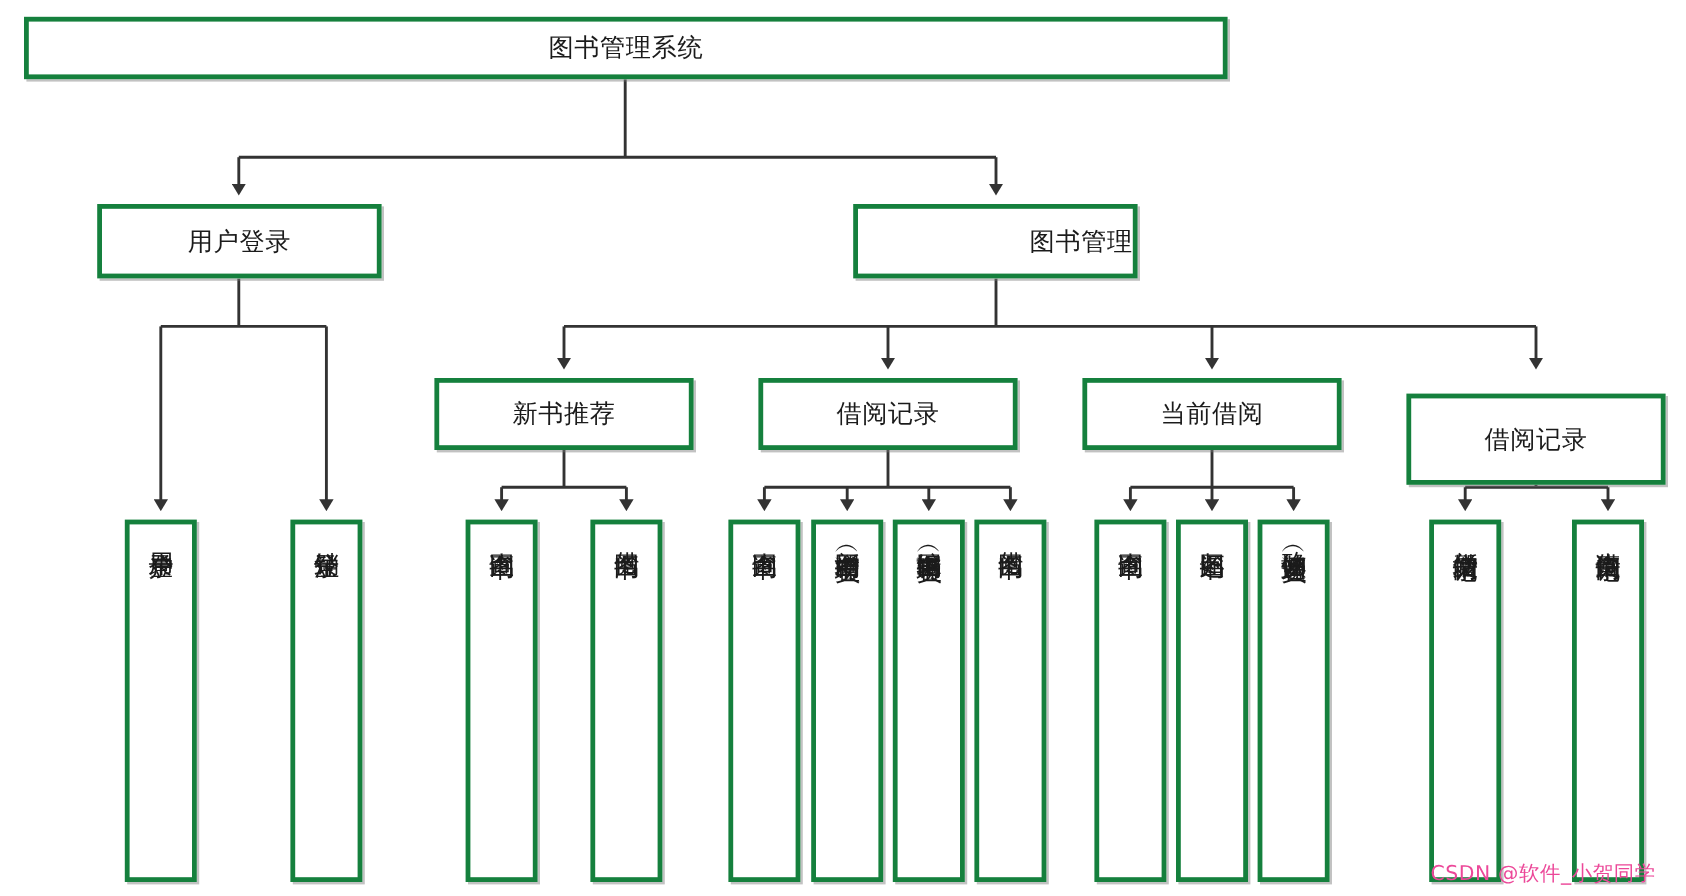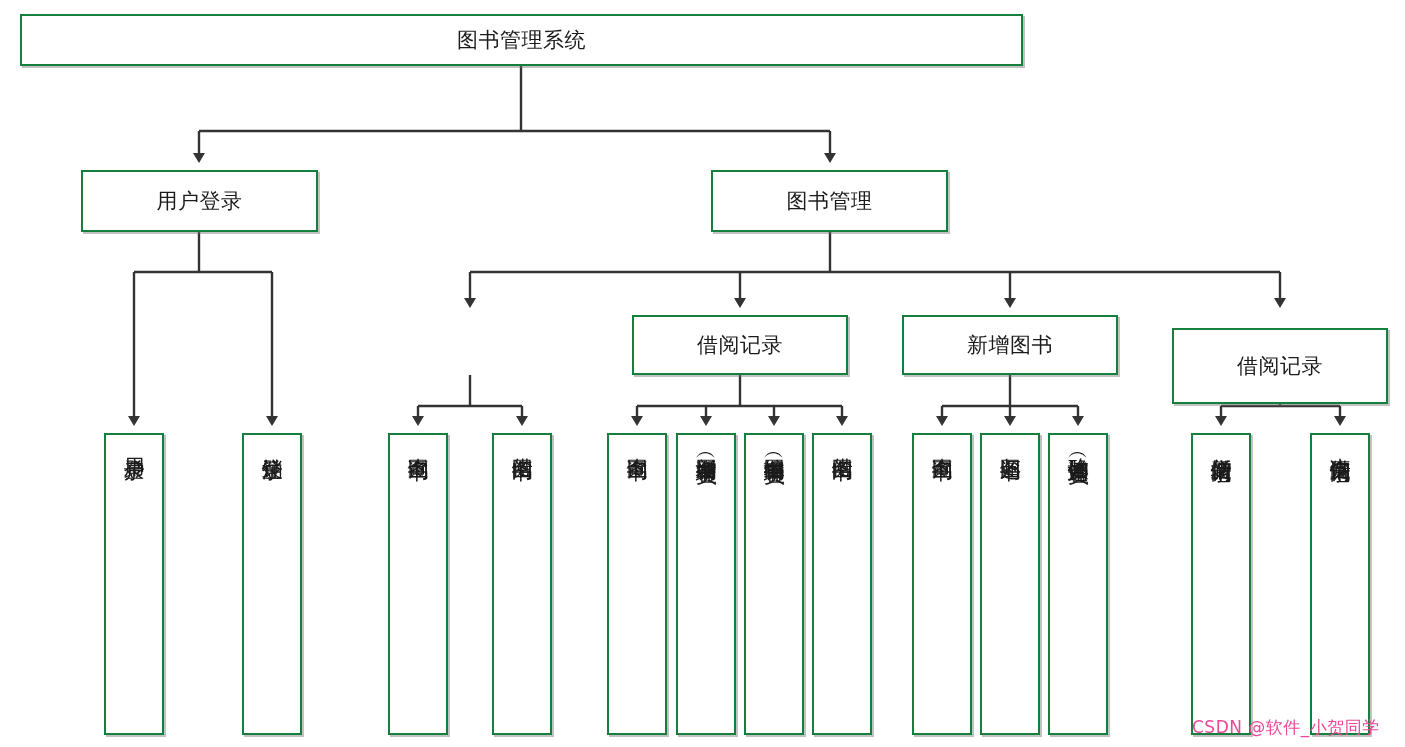--- a/index.html
+++ b/index.html
@@ -23,21 +23,21 @@
     left: 0;
     top: 0;
     width: 1405px;
     height: 747px;
     pointer-events: none;
   }
   .node {
     position: absolute;
     box-sizing: border-box;
     background: #ffffff;
-    border: 2px solid #15803d;
+    border: 4px solid #15803d;
     box-shadow: 2px 2px 0 rgba(120,120,120,0.45);
     display: flex;
     align-items: center;
     justify-content: center;
     color: #1b1b1b;
   }
   .node-label {
     font-size: 21px;
     line-height: 1.15;
     letter-spacing: 0.5px;
@@ -123,29 +123,32 @@
     </g>
   </svg>
 
   <div class="node" style="left:20px; top:14px; width:1003px; height:52px;">
     <span class="node-label">图书管理系统</span>
   </div>
 
   <div class="node" style="left:81px; top:170px; width:237px; height:62px;">
     <span class="node-label">用户登录</span>
   </div>
-  <div class="node" style="left:711px; top:170px; width:237px; height:62px;">
+  <div class="node" style="left:711px; top:170px; width:237px; height:62px;justify-content:flex-end;">
     <span class="node-label">图书管理</span>
   </div>
 
+  <div class="node" style="left:362px; top:315px; width:216px; height:60px;">
+    <span class="node-label">新书推荐</span>
+  </div>
   <div class="node" style="left:632px; top:315px; width:216px; height:60px;">
     <span class="node-label">借阅记录</span>
   </div>
   <div class="node" style="left:902px; top:315px; width:216px; height:60px;">
-    <span class="node-label">新增图书</span>
+    <span class="node-label">当前借阅</span>
   </div>
   <div class="node" style="left:1172px; top:315px; width:216px; height:76px;margin-top:13px;">
     <span class="node-label">借阅记录</span>
   </div>
 
   <div class="node leaf" style="left:104px; top:433px; width:60px; height:302px;">
     <span class="node-label">用户登录</span>
   </div>
   <div class="node leaf" style="left:242px; top:433px; width:60px; height:302px;">
     <span class="node-label">注销登录</span>

